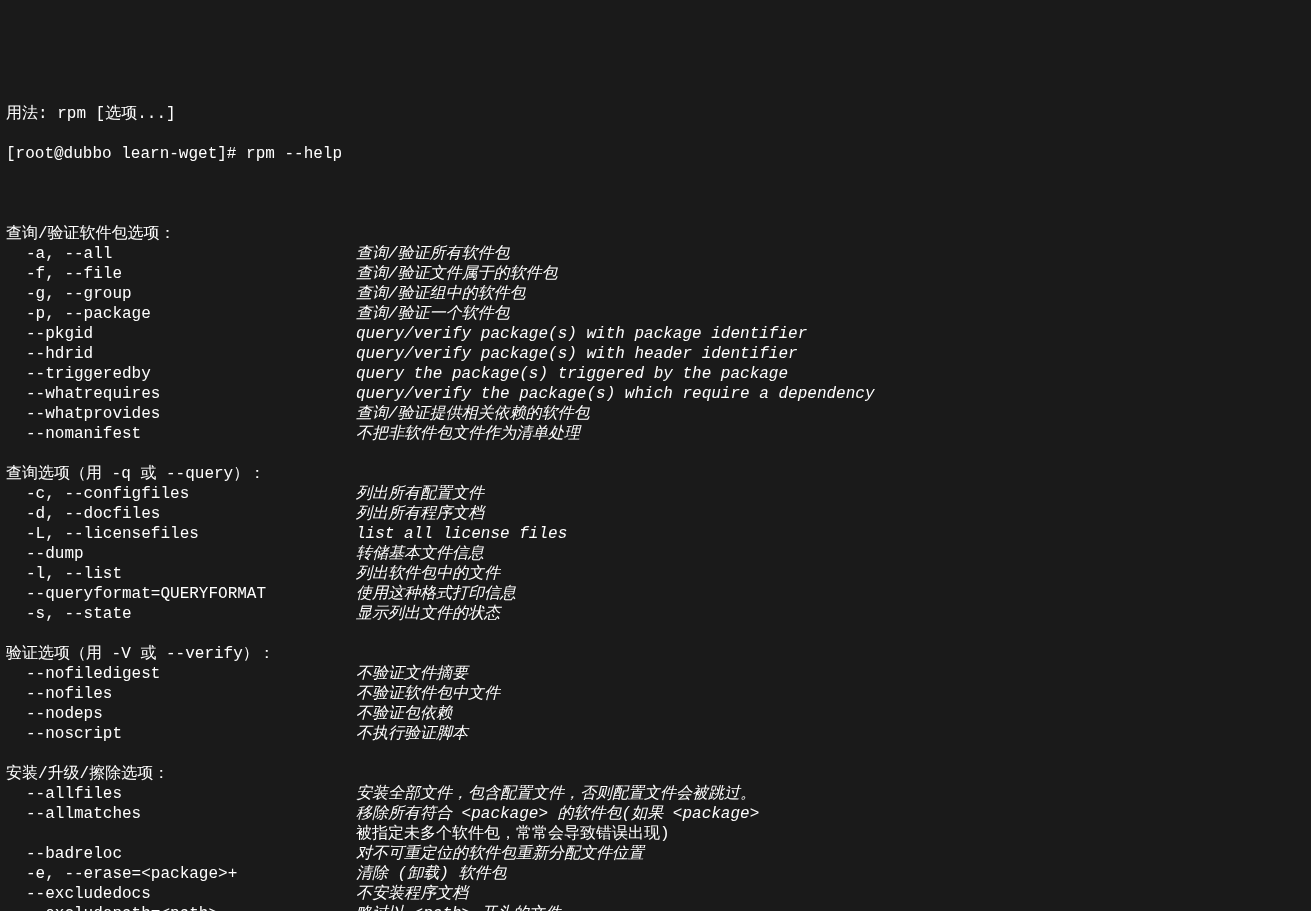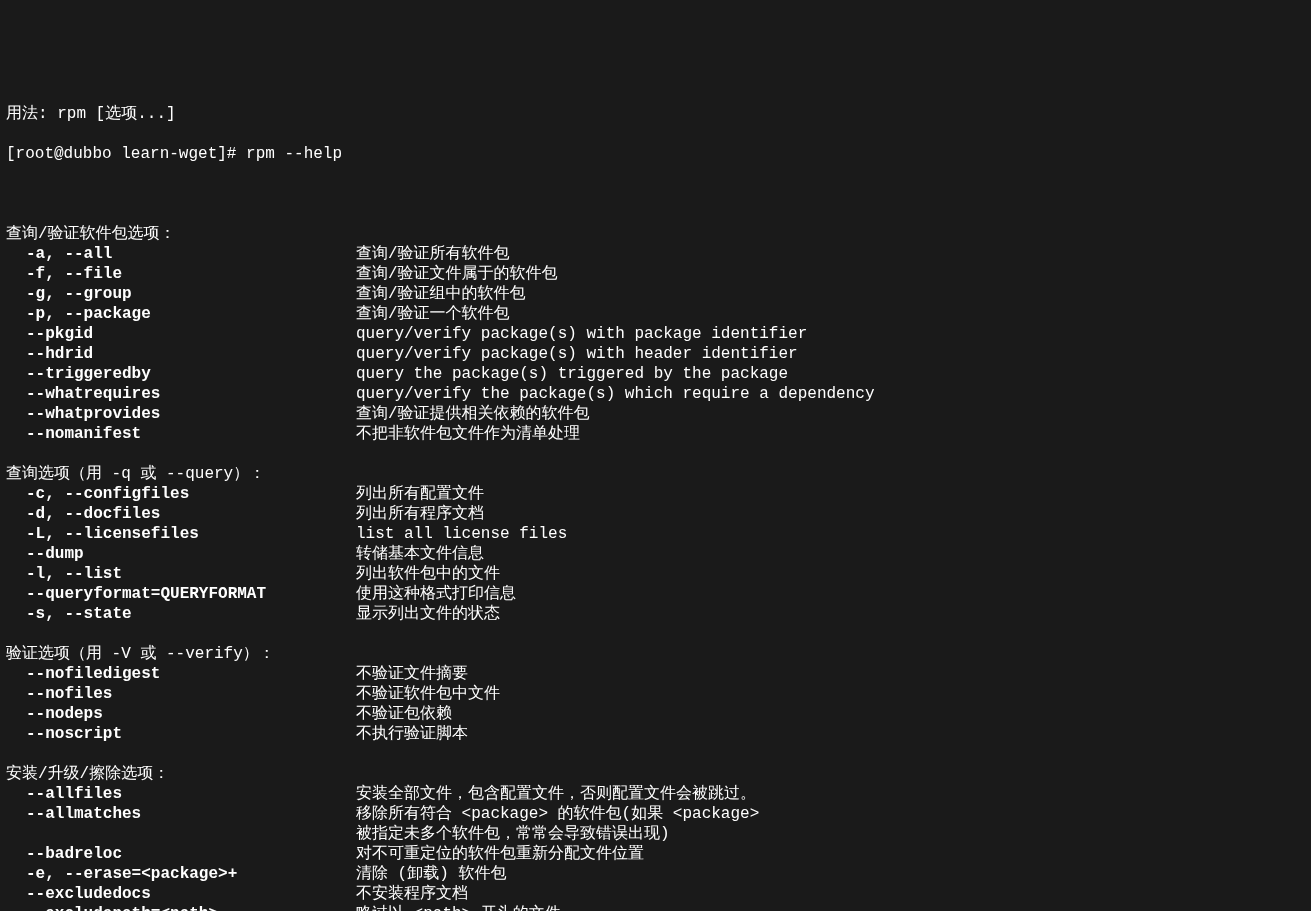--- a/index.html
+++ b/index.html
@@ -22,24 +22,24 @@
     .line {
       display: block;
     }
     .option-row {
       display: flex;
     }
     .option-flag {
       width: 350px;
       flex-shrink: 0;
       padding-left: 20px;
-      font-weight: bold;
     }
     .option-desc {
       flex: 1;
+      font-style: italic;
     }
     .continuation {
       padding-left: 350px;
     }
   </style>
 </head>
 <body>
 
 
 

